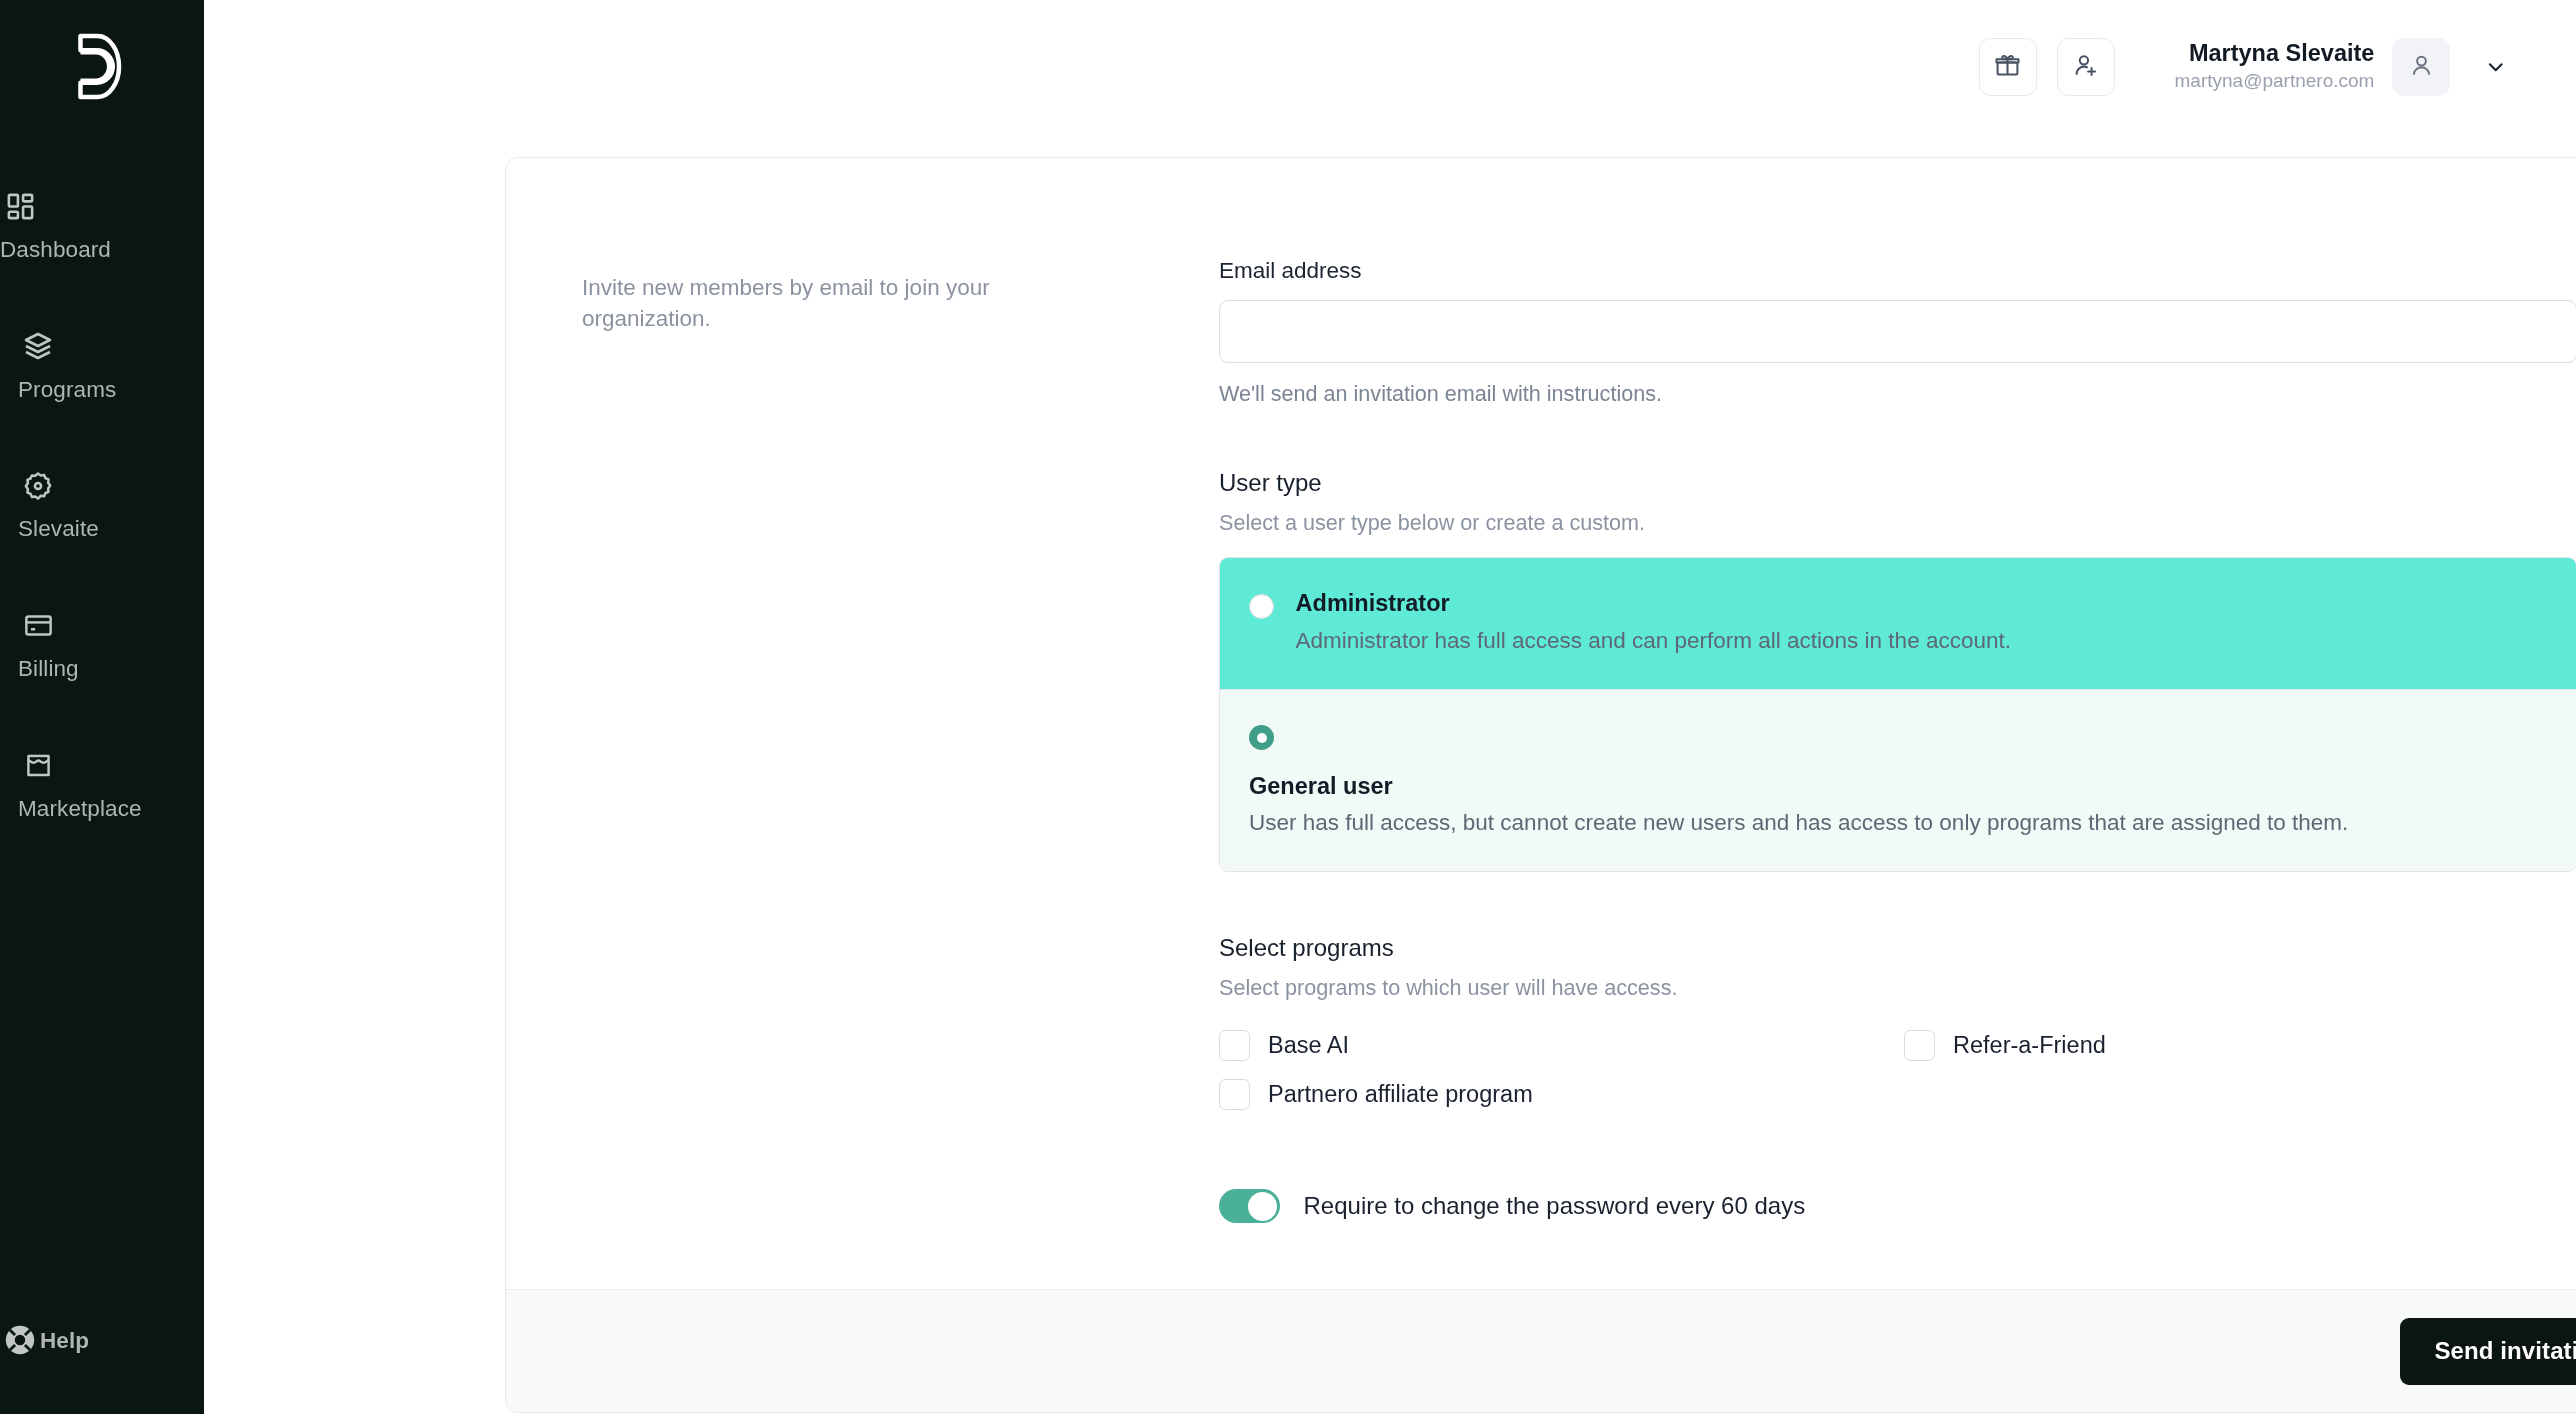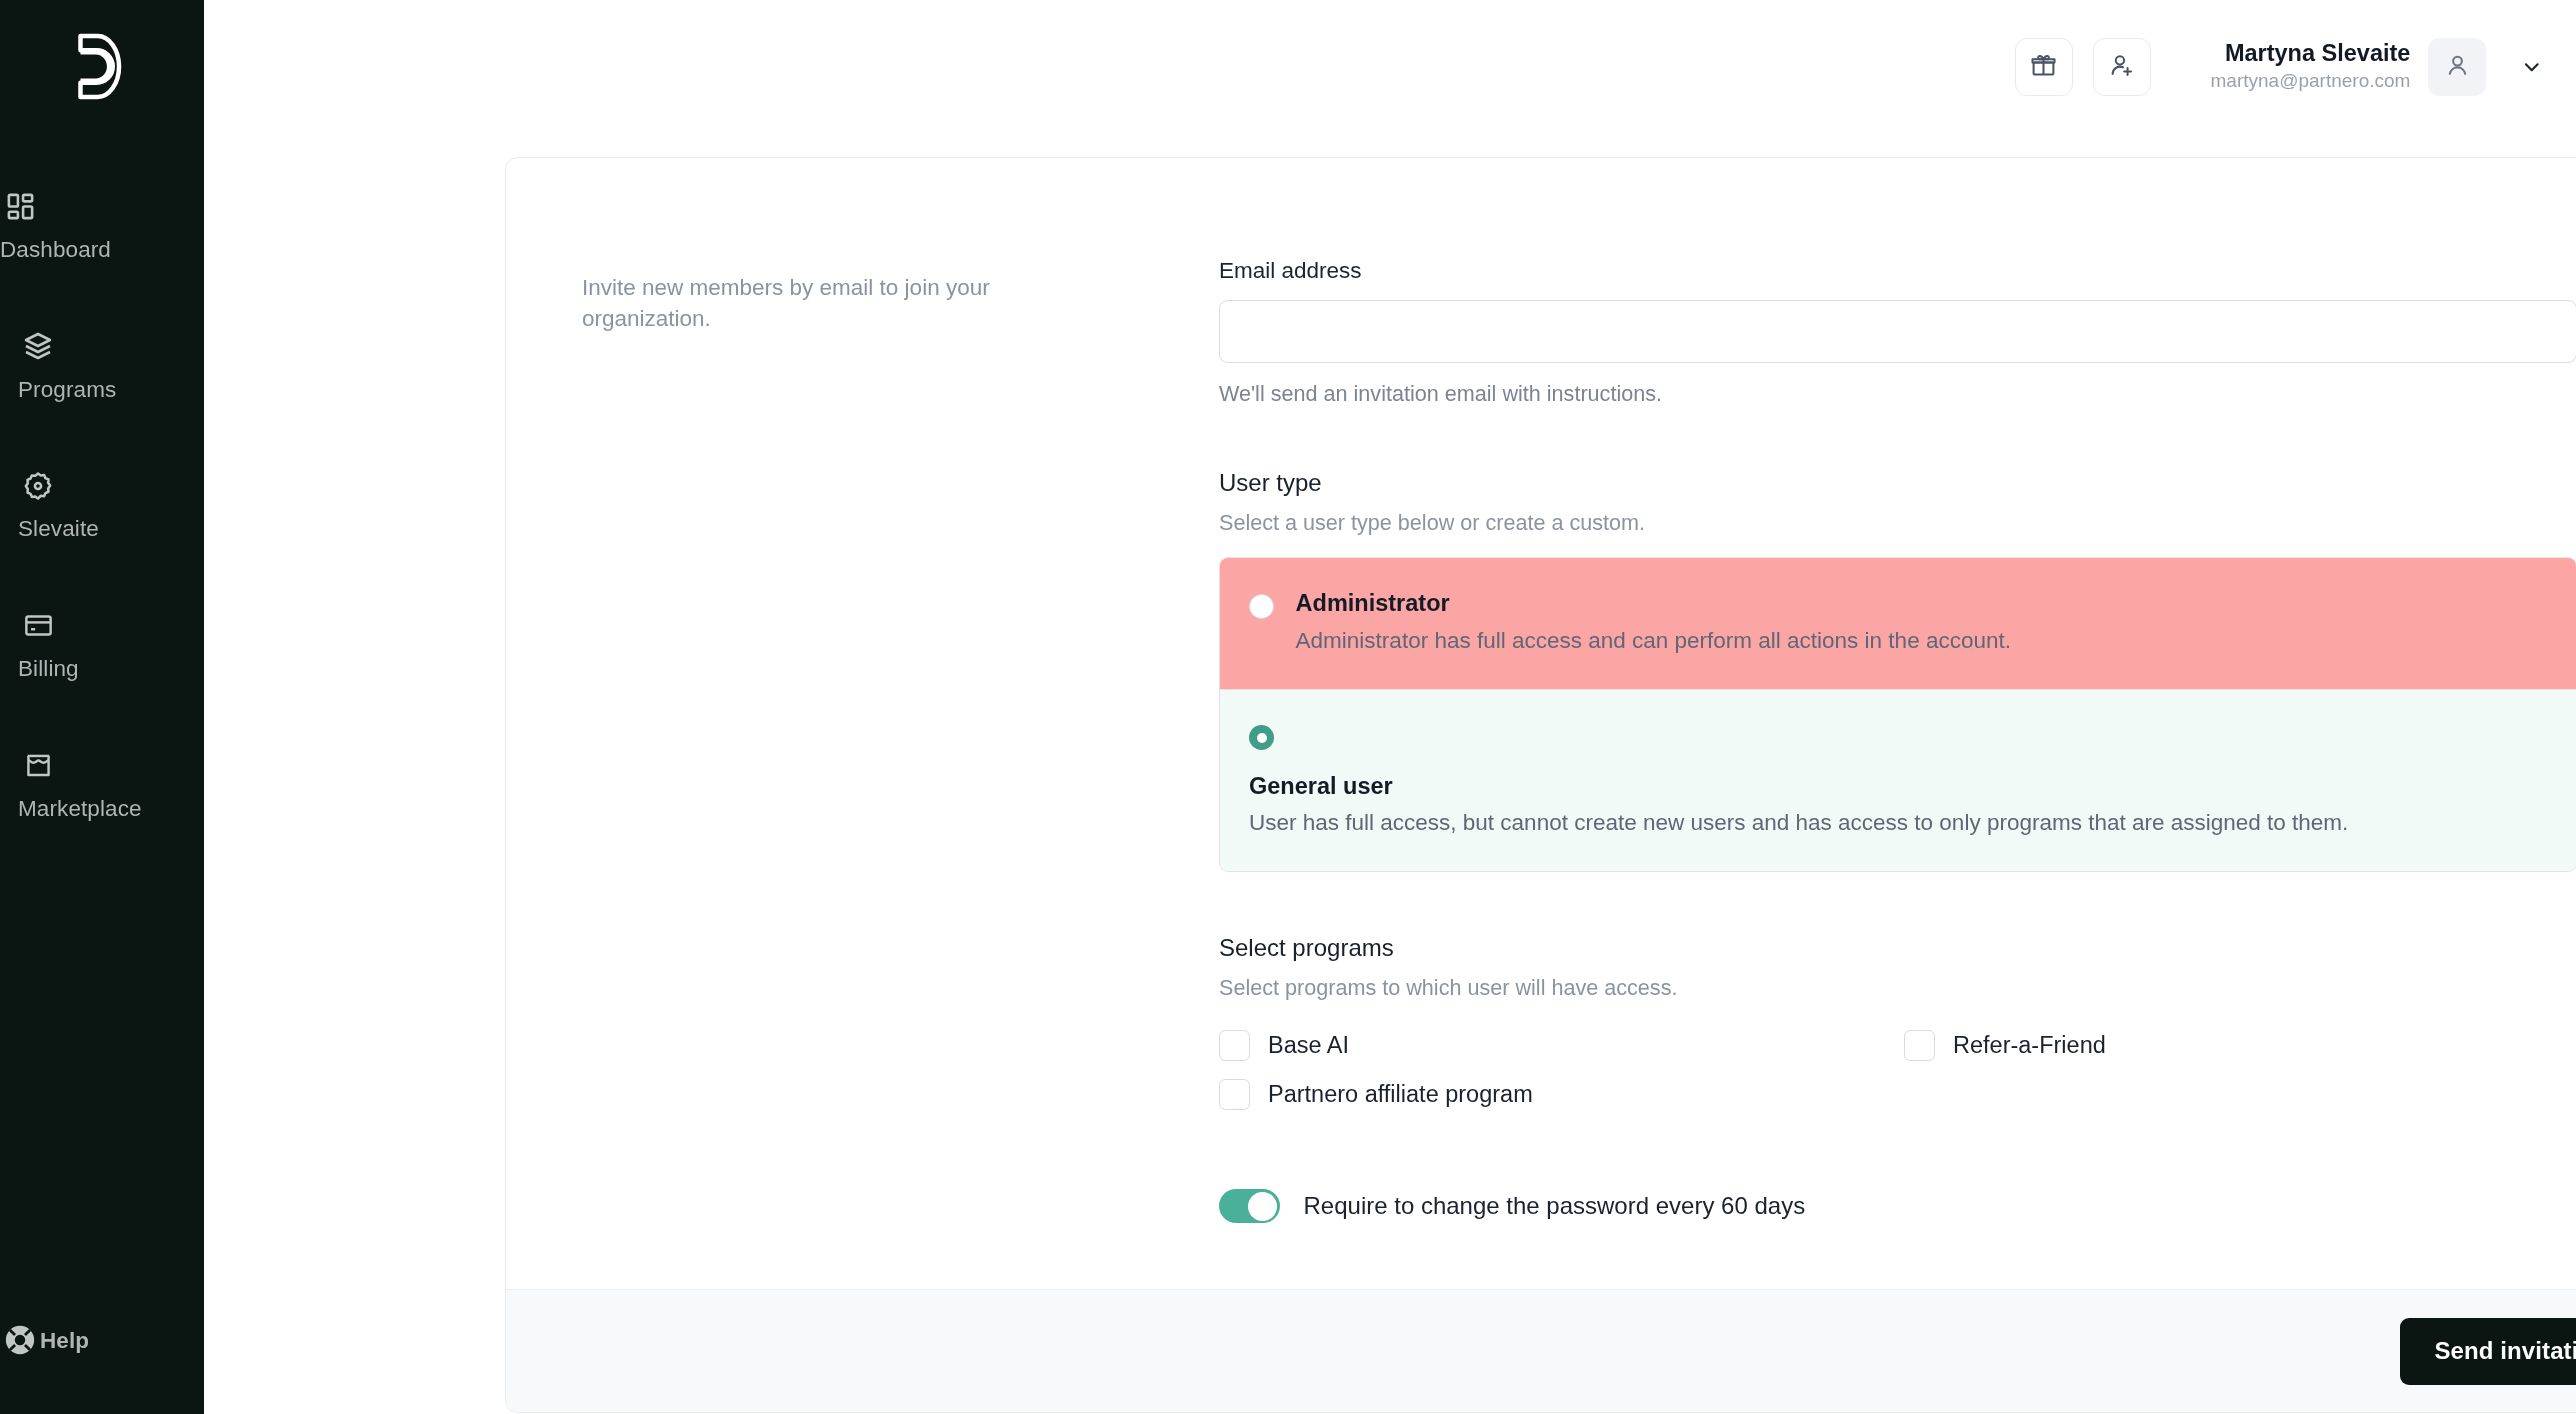--- a/index.html
+++ b/index.html
@@ -101,21 +101,21 @@
     display: flex;
     flex-direction: column;
   }
 
   .topbar {
     height: 133px;
     flex: 0 0 133px;
     display: flex;
     align-items: center;
     justify-content: flex-end;
-    padding-right: 30px;
+    padding-right: 66px;
     gap: 0;
   }
 
   .icon-btn {
     width: 58px;
     height: 58px;
     border: 1.4px solid #E7E9EE;
     border-radius: 11.7px;
     background: #ffffff;
     display: flex;
@@ -277,21 +277,21 @@
     border-radius: 9px;
     overflow: hidden;
     background: #ffffff;
   }
 
   .radio-row {
     display: flex;
     gap: 21.6px;
     padding: 31px 32px 31px 29px;
     cursor: pointer;
-    background: #fca5a5;
+    background: #5eead4;
   }
   .radio-row + .radio-row { border-top: 1.4px solid #E2E4E9; }
   .radio-row.selected { background: #F1FAF6; flex-direction: column; }
 
   .radio-dot {
     flex: 0 0 25px;
     width: 25px;
     height: 25px;
     border-radius: 50%;
     border: 1.8px solid #D4D8DF;

